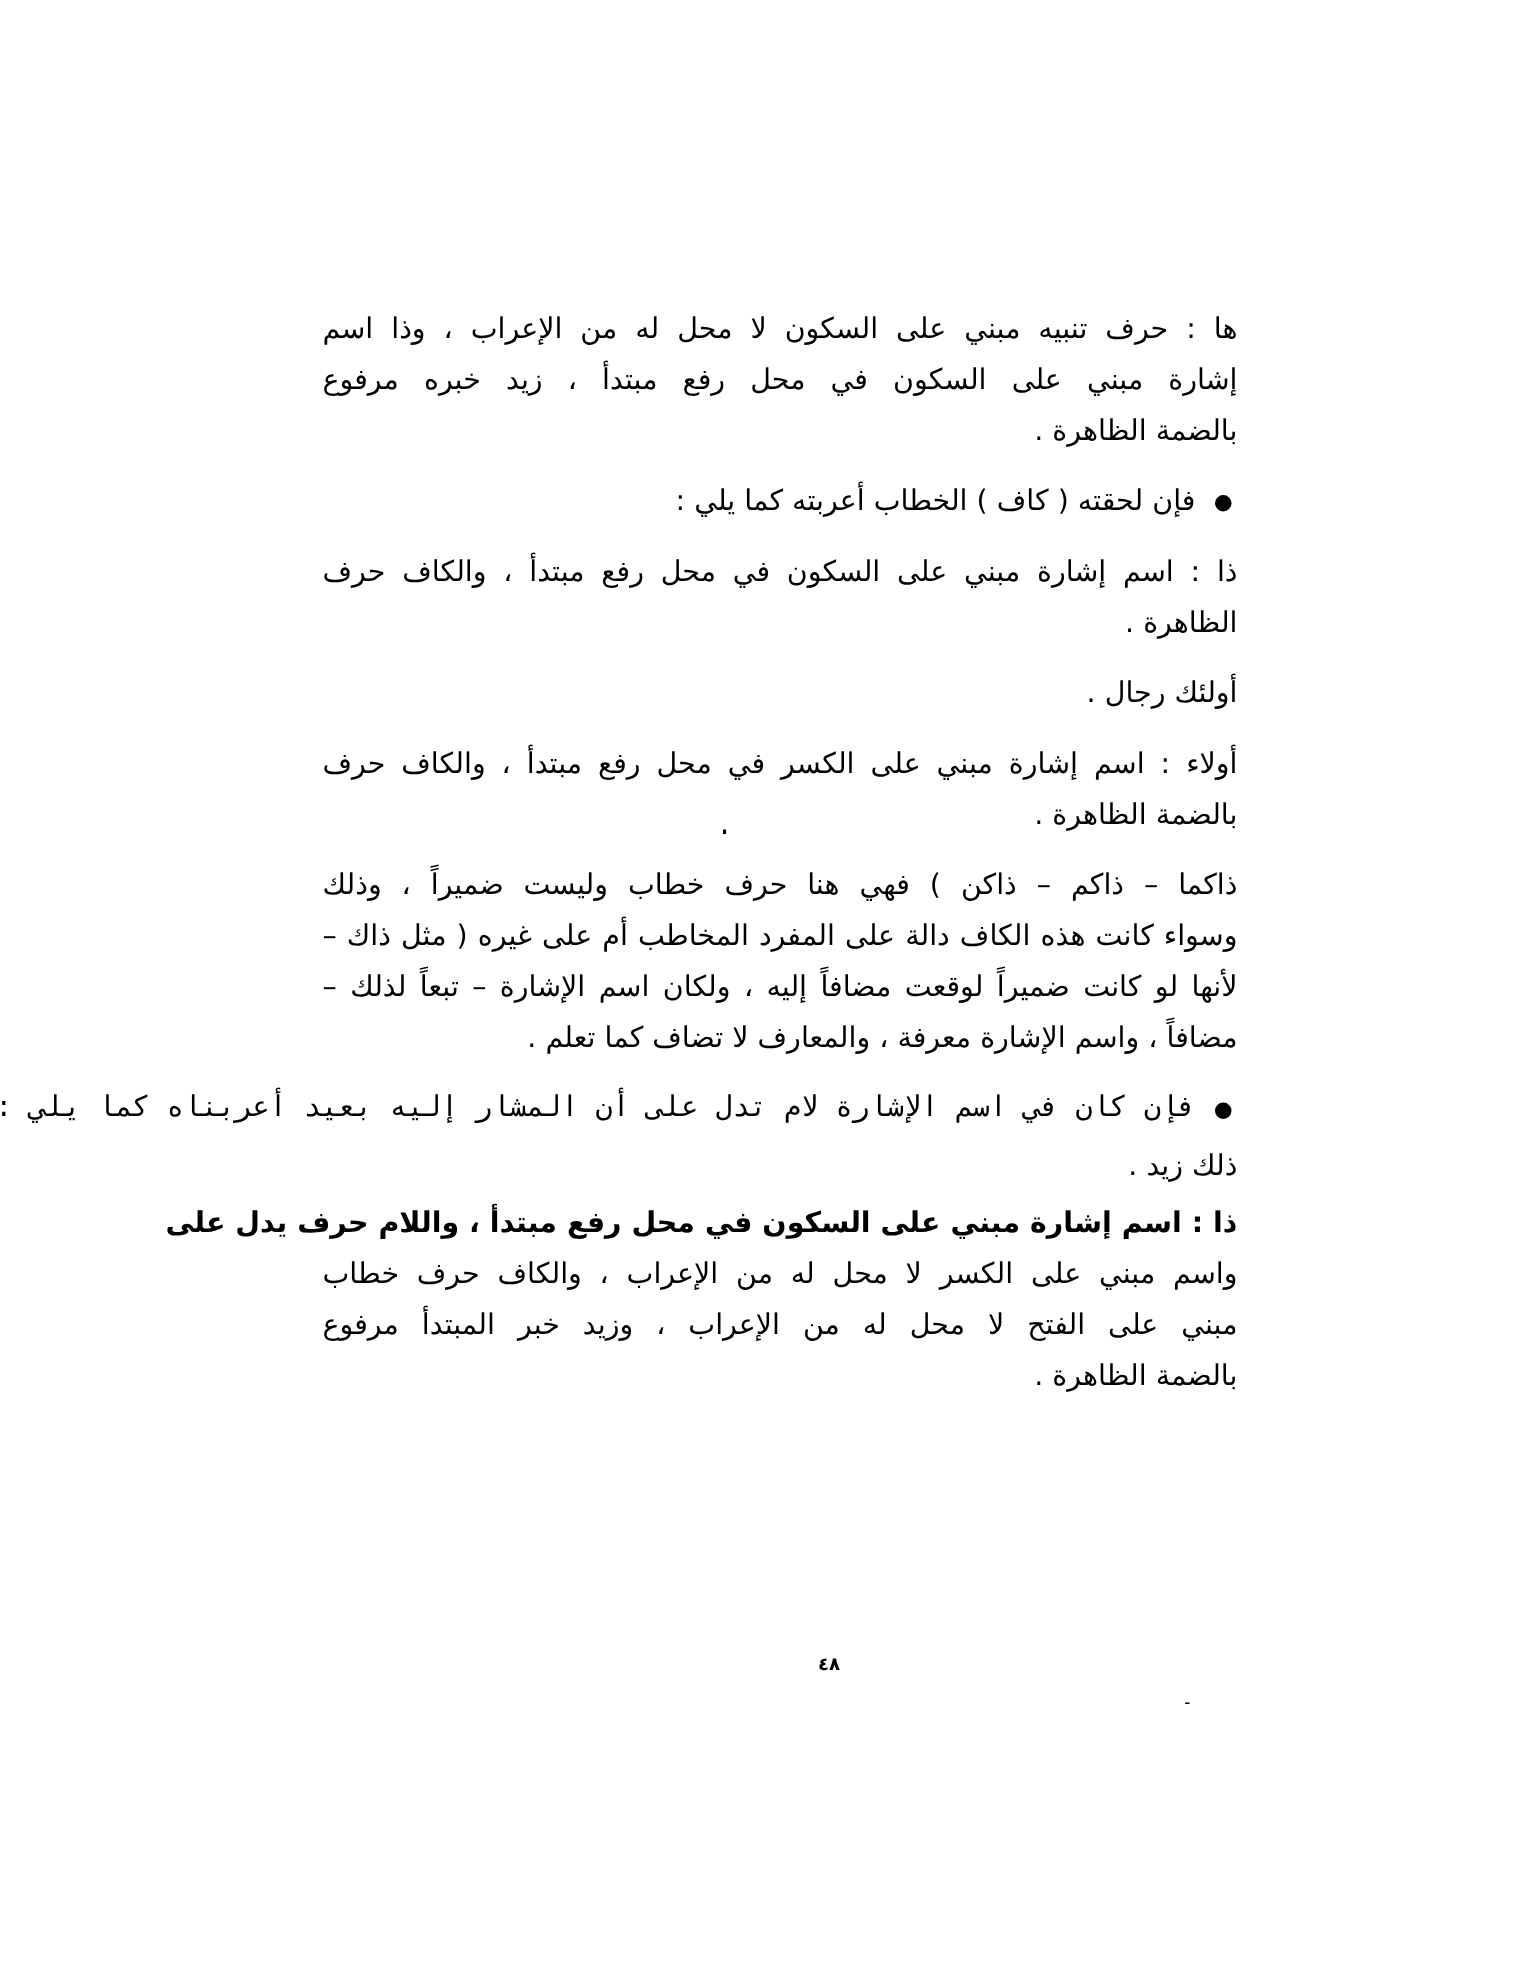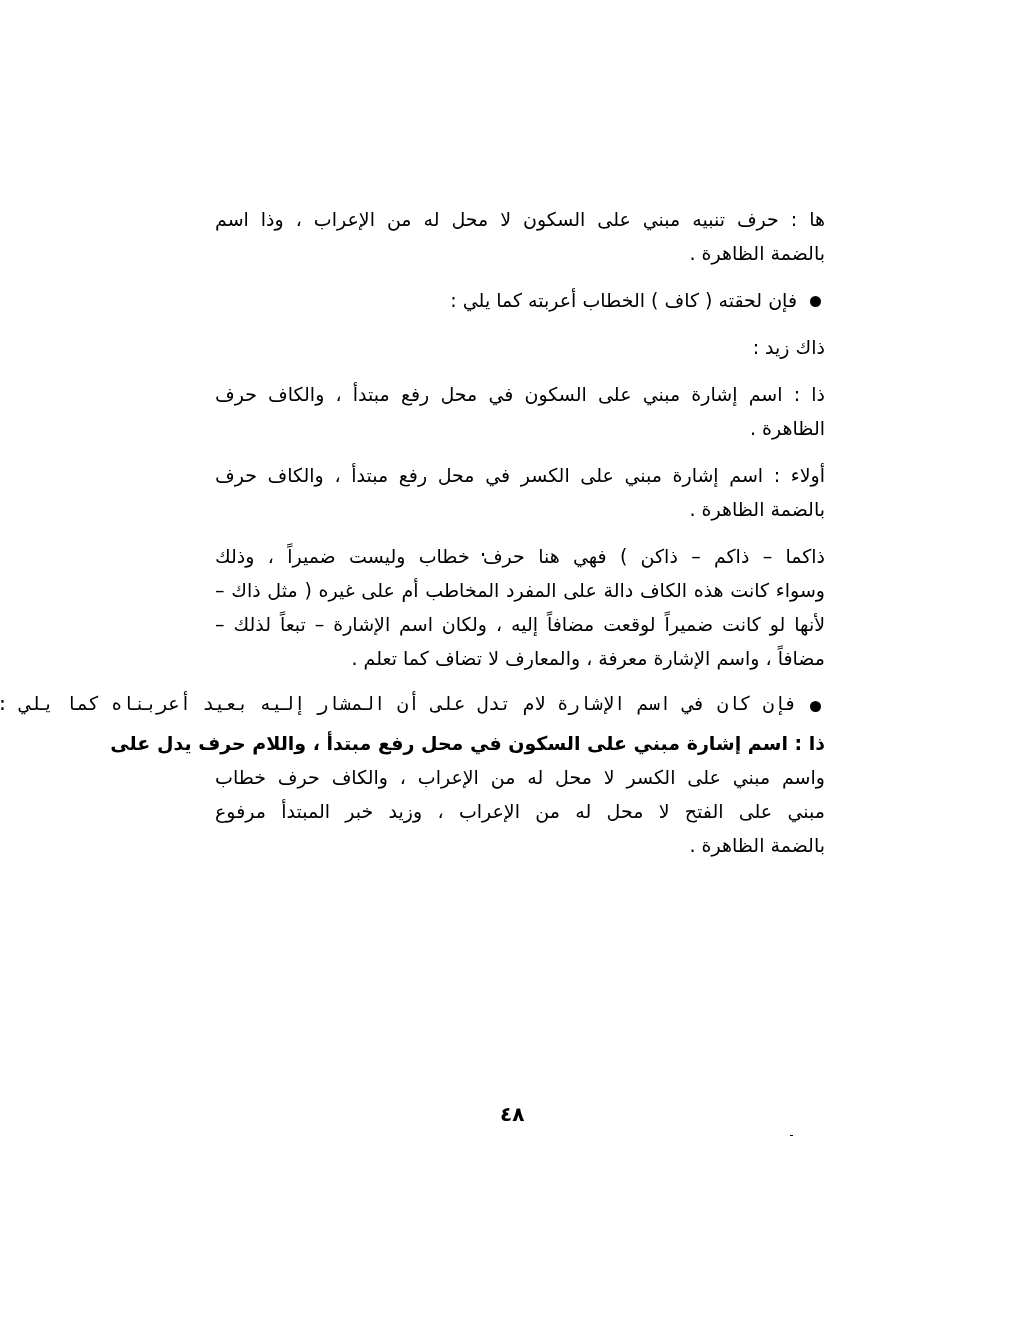--- a/index.html
+++ b/index.html
@@ -61,74 +61,78 @@
     .example {
       margin: 0 0 13px 0;
       text-align: right;
     }
     .bold { font-weight: bold; }
     .page-number {
       position: absolute;
       left: 500px;
       top: 1102px;
       width: 60px;
-      text-align: left;
-      font-size: 20px;
+      text-align: right;
+      font-size: 12px;
       font-weight: bold;
       direction: rtl;
     }
     .speck {
       position: absolute;
       background: #000;
       width: 2px; height: 3px;
     }
   </style>
 </head>
 <body>
 
 <div class="page">
   <div class="content">
 
     <div class="para">
       <span class="line">ها : حرف تنبيه مبني على السكون لا محل له من الإعراب ، وذا اسم</span>
+      <span class="line">إشارة مبني على السكون في محل رفع مبتدأ ، زيد خبره مرفوع</span>
       <span class="line last">بالضمة الظاهرة .</span>
     </div>
 
     <div class="para bullet-para">
       <span class="bullet"></span>
       <span class="line last">فإن لحقته ( كاف ) الخطاب أعربته كما يلي :</span>
     </div>
 
-    <div class="example">
-      <span class="line last">ذاك زيد :</span>
-    </div>
 
     <div class="para">
       <span class="line">ذا : اسم إشارة مبني على السكون في محل رفع مبتدأ ، والكاف حرف</span>
       <span class="line last">الظاهرة .</span>
     </div>
 
+    <div class="example">
+      <span class="line last">أولئك رجال .</span>
+    </div>
 
     <div class="para">
       <span class="line">أولاء : اسم إشارة مبني على الكسر في محل رفع مبتدأ ، والكاف حرف</span>
       <span class="line last">بالضمة الظاهرة .</span>
     </div>
 
     <div class="para">
       <span class="line">ذاكما – ذاكم – ذاكن ) فهي هنا حرف خطاب وليست ضميراً ، وذلك</span>
       <span class="line">وسواء كانت هذه الكاف دالة على المفرد المخاطب أم على غيره ( مثل ذاك –</span>
       <span class="line">لأنها لو كانت ضميراً لوقعت مضافاً إليه ، ولكان اسم الإشارة – تبعاً لذلك –</span>
       <span class="line last">مضافاً ، واسم الإشارة معرفة ، والمعارف لا تضاف كما تعلم .</span>
     </div>
 
     <div class="para bullet-para" style="margin-bottom:4px;font-family:Liberation Mono, monospace;">
       <span class="bullet"></span>
       <span class="line last">فإن كان في اسم الإشارة لام تدل على أن المشار إليه بعيد أعربناه كما يلي :</span>
     </div>
 
+    <div class="example" style="margin-bottom:4px;">
+      <span class="line last">ذلك زيد .</span>
+    </div>
 
     <div class="para">
       <span class="line bold">ذا : اسم إشارة مبني على السكون في محل رفع مبتدأ ، واللام حرف يدل على</span>
       <span class="line">واسم مبني على الكسر لا محل له من الإعراب ، والكاف حرف خطاب</span>
       <span class="line">مبني على الفتح لا محل له من الإعراب ، وزيد خبر المبتدأ مرفوع</span>
       <span class="line last">بالضمة الظاهرة .</span>
     </div>
 
   </div>
 

